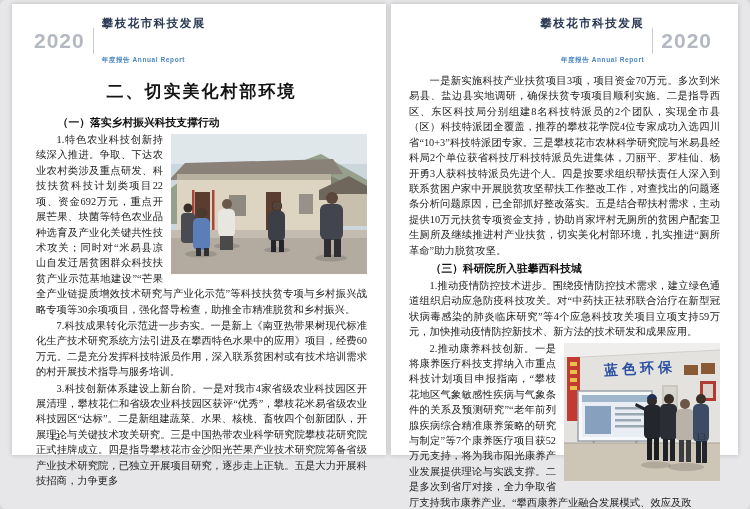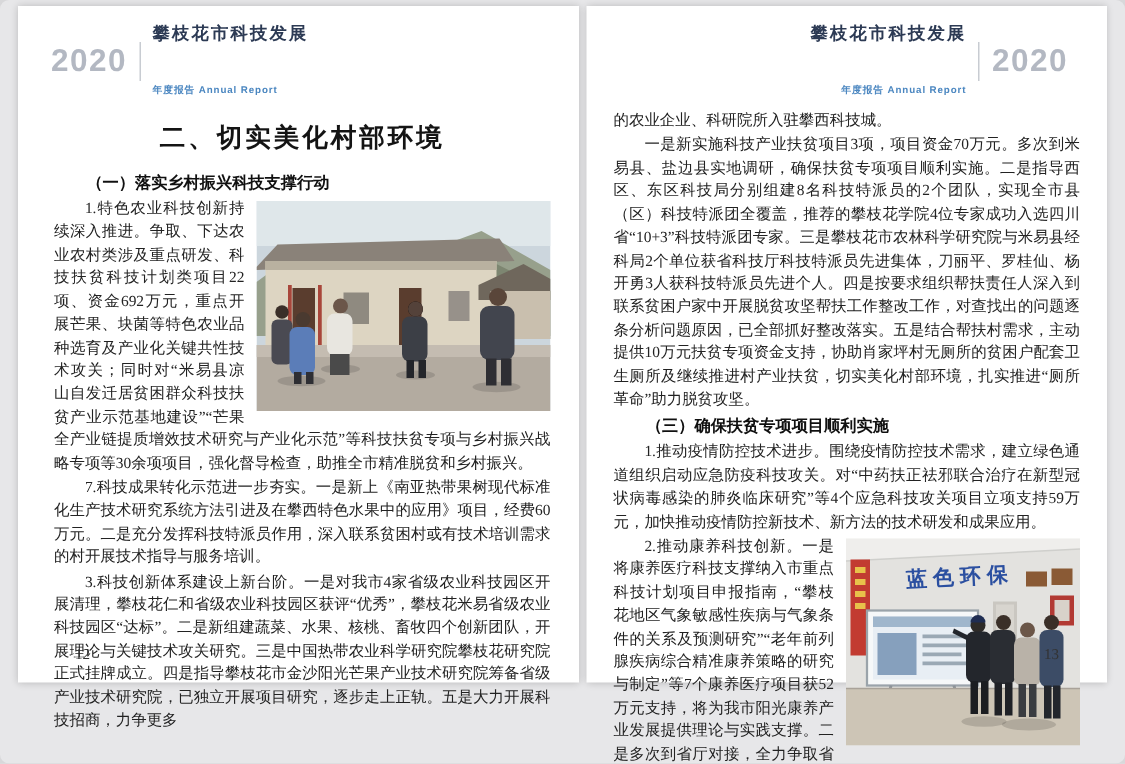--- a/index.html
+++ b/index.html
@@ -113,23 +113,22 @@
     <div class="hdr hdr-right">
       <span class="hdr-text">
         <span class="t1">攀枝花市科技发展</span>
         <span class="t2">年度报告 Annual Report</span>
       </span>
       <span class="hdr-divider"></span>
       <span class="year">2020</span>
     </div>
 
     <div class="body-area body-right">
-      <p class="para no-indent">的农业企业、科研院所入驻攀西科技城。</p>
       <p class="para">一是新实施科技产业扶贫项目3项，项目资金70万元。多次到米易县、盐边县实地调研，确保扶贫专项项目顺利实施。二是指导西区、东区科技局分别组建8名科技特派员的2个团队，实现全市县（区）科技特派团全覆盖，推荐的攀枝花学院4位专家成功入选四川省“10+3”科技特派团专家。三是攀枝花市农林科学研究院与米易县经科局2个单位获省科技厅科技特派员先进集体，刀丽平、罗桂仙、杨开勇3人获科技特派员先进个人。四是按要求组织帮扶责任人深入到联系贫困户家中开展脱贫攻坚帮扶工作整改工作，对查找出的问题逐条分析问题原因，已全部抓好整改落实。五是结合帮扶村需求，主动提供10万元扶贫专项资金支持，协助肖家坪村无厕所的贫困户配套卫生厕所及继续推进村产业扶贫，切实美化村部环境，扎实推进“厕所革命”助力脱贫攻坚。</p>
-      <div class="sub-heading">（三）确保扶贫专项项目顺利实施</div>
+      <div class="sub-heading">（三）科研院所入驻攀西科技城</div>
       <p class="para">1.推动疫情防控技术进步。围绕疫情防控技术需求，建立绿色通道组织启动应急防疫科技攻关。对“中药扶正祛邪联合治疗在新型冠状病毒感染的肺炎临床研究”等4个应急科技攻关项目立项支持59万元，加快推动疫情防控新技术、新方法的技术研发和成果应用。</p>
 
       <div class="photo-float photo-r">
         <svg viewBox="0 0 156 138">
           <rect width="156" height="138" fill="#e3e2df"></rect>
           <polygon points="0,0 156,0 156,7 0,15" fill="#efeeec"></polygon>
           <line x1="0" y1="15" x2="156" y2="7" stroke="#cfcfcc" stroke-width="1"></line>
           <rect x="98" y="42" width="16" height="54" fill="#cac7c1"></rect>
           <rect x="100" y="44" width="12" height="50" fill="#d8d5cf"></rect>
           <text x="40" y="30" font-size="14" font-weight="bold" fill="#2b4fa0" letter-spacing="4" transform="rotate(-3 78 26)" font-family="'Liberation Serif',serif">蓝色环保</text>

